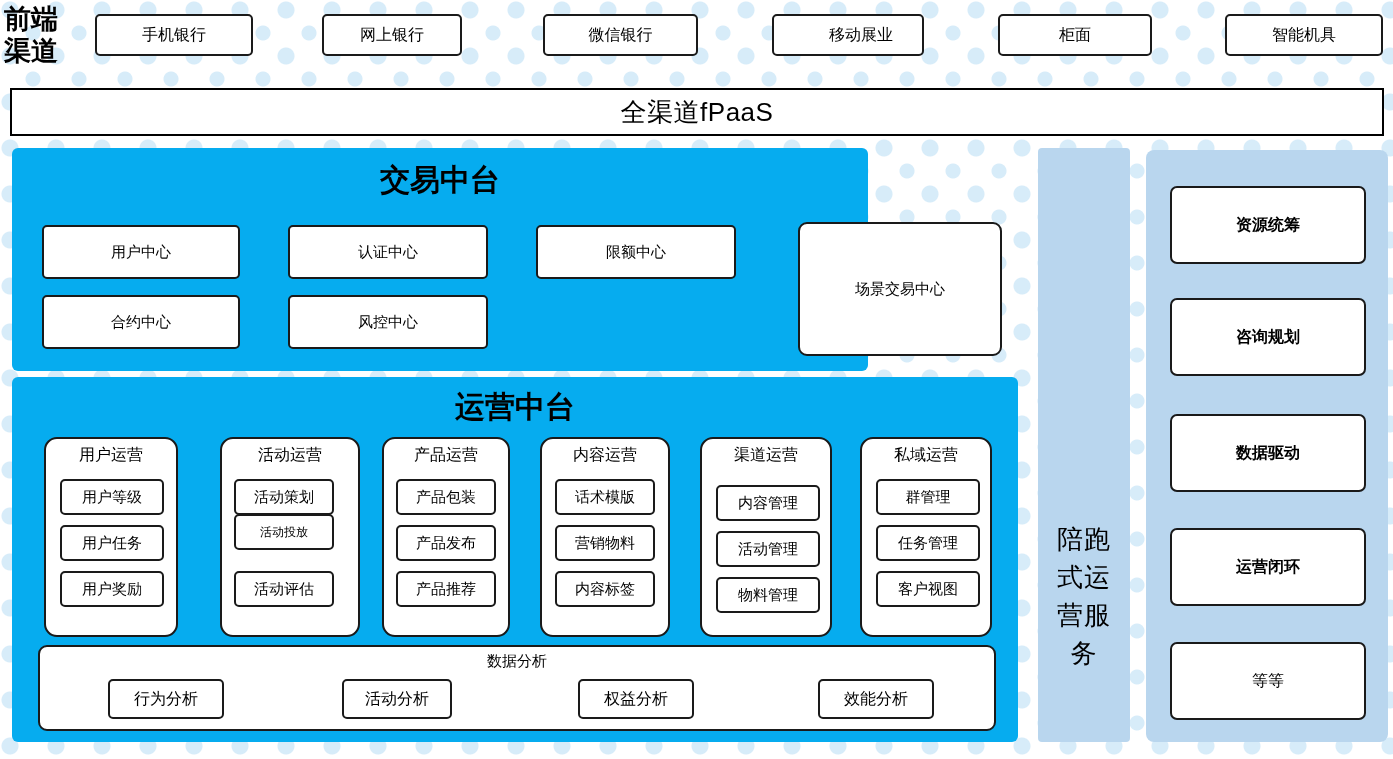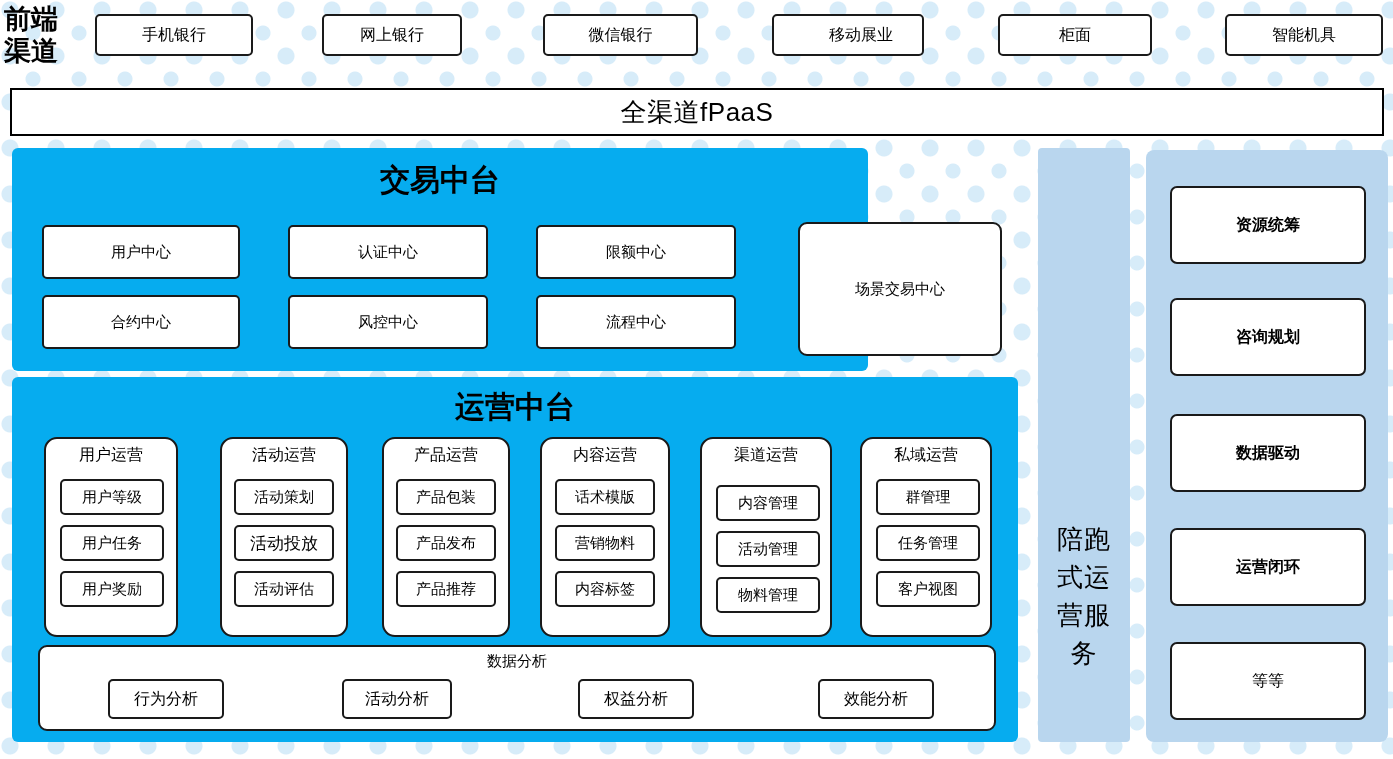--- a/index.html
+++ b/index.html
@@ -156,23 +156,20 @@
     <div class="wbox tc-tile" style="left:524px;top:77px;width:200px;">
         <span>限额中心</span>
       </div>
 
     <div class="wbox tc-tile" style="left:30px;top:147px;width:198px;">
         <span>合约中心</span>
       </div>
     <div class="wbox tc-tile" style="left:276px;top:147px;width:200px;">
         <span>风控中心</span>
       </div>
-    <div class="wbox tc-tile" style="left:524px;top:147px;width:200px;">
-        <span>流程中心</span>
-      </div>
 
     <div class="wbox r8" style="left:786px;top:74px;width:204px;height:134px;font-size:15px;">
         <span>场景交易中心</span>
       </div>
   </div>
 
   <div class="blue-panel" style="left:12px;top:377px;width:1006px;height:365px;">
     <div class="panel-title" style="top:10px;">运营中台</div>
 
     <div class="op-col" style="left:32px;top:60px;width:134px;height:200px;">
@@ -181,26 +178,26 @@
           <span>用户等级</span>
         </div>
       <div class="wbox" style="left:14px;top:86px;width:104px;height:36px;font-size:15px;">
           <span>用户任务</span>
         </div>
       <div class="wbox" style="left:14px;top:132px;width:104px;height:36px;font-size:15px;">
           <span>用户奖励</span>
         </div>
     </div>
 
-    <div class="op-col" style="left:208px;top:60px;width:128px;height:200px;">
+    <div class="op-col" style="left:208px;top:60px;width:140px;height:200px;">
       <div class="op-col-title">活动运营</div>
       <div class="wbox" style="left:12px;top:40px;width:100px;height:36px;font-size:15px;">
           <span>活动策划</span>
         </div>
-      <div class="wbox" style="left:12px;top:86px;width:100px;height:36px;font-size:17px;">
+      <div class="wbox" style="left:12px;top:75px;width:100px;height:36px;font-size:12px;">
           <span>活动投放</span>
         </div>
       <div class="wbox" style="left:12px;top:132px;width:100px;height:36px;font-size:15px;">
           <span>活动评估</span>
         </div>
     </div>
 
     <div class="op-col" style="left:370px;top:60px;width:128px;height:200px;">
       <div class="op-col-title">产品运营</div>
       <div class="wbox" style="left:12px;top:40px;width:100px;height:36px;font-size:15px;">

